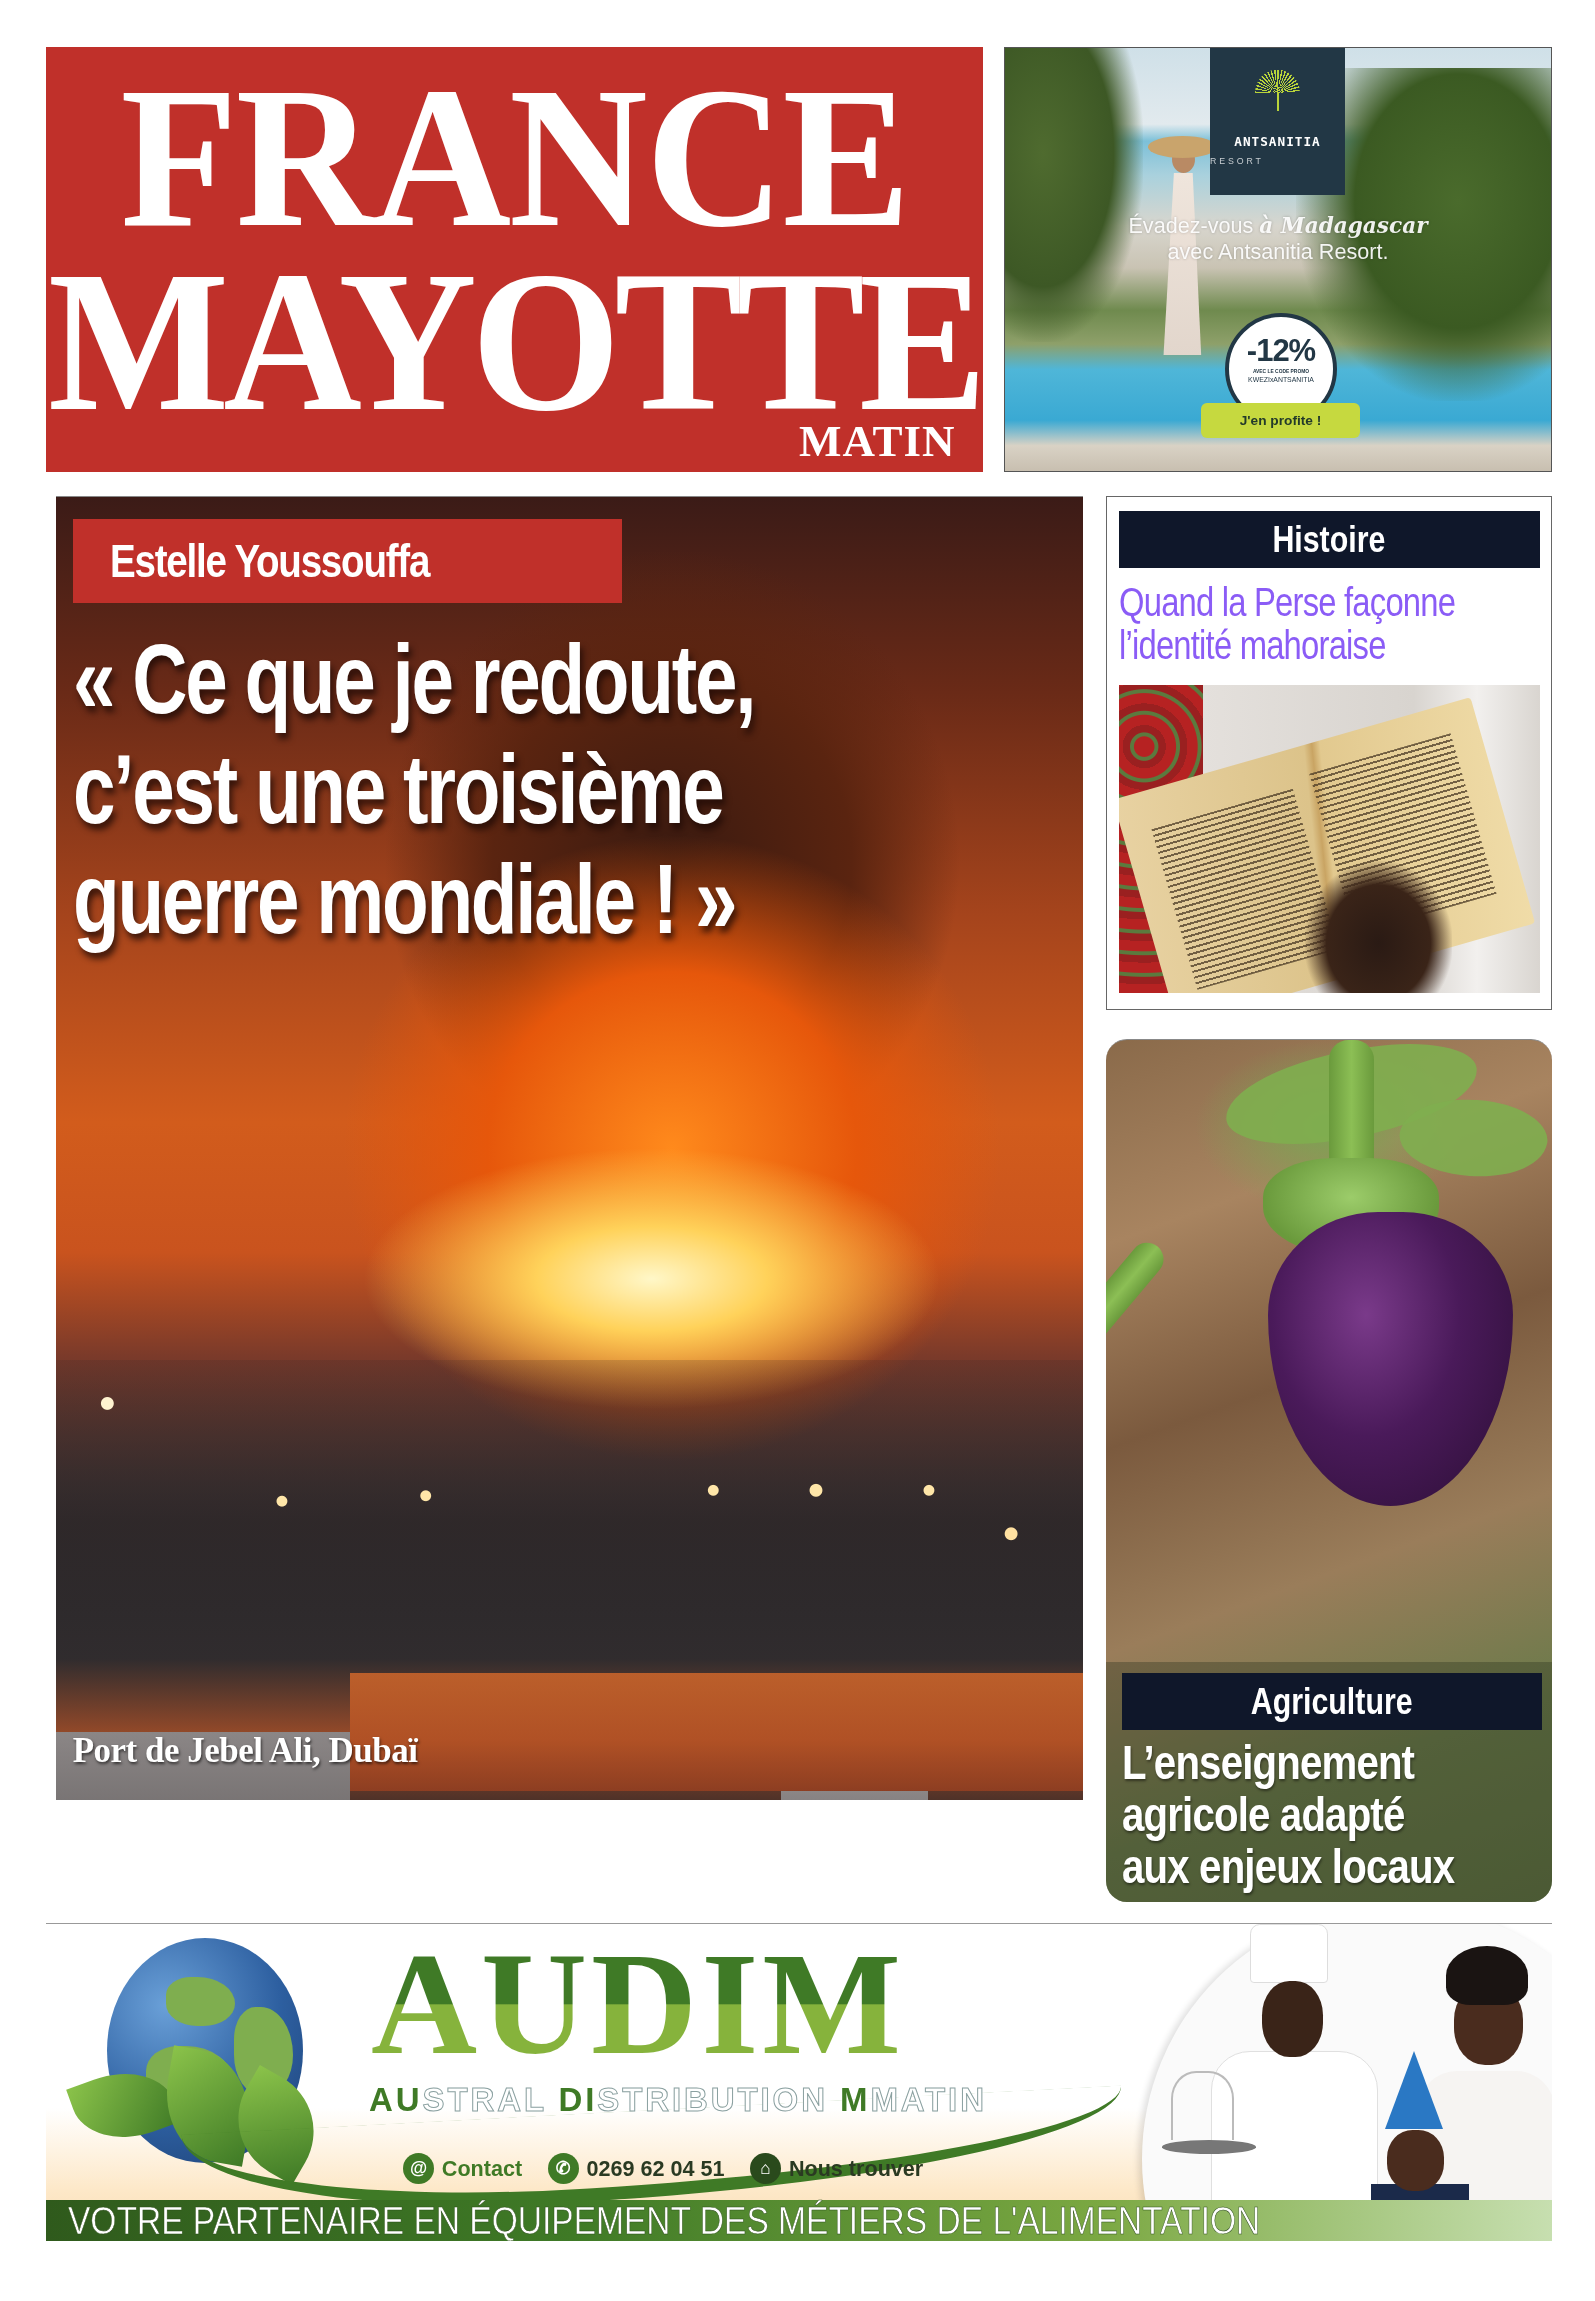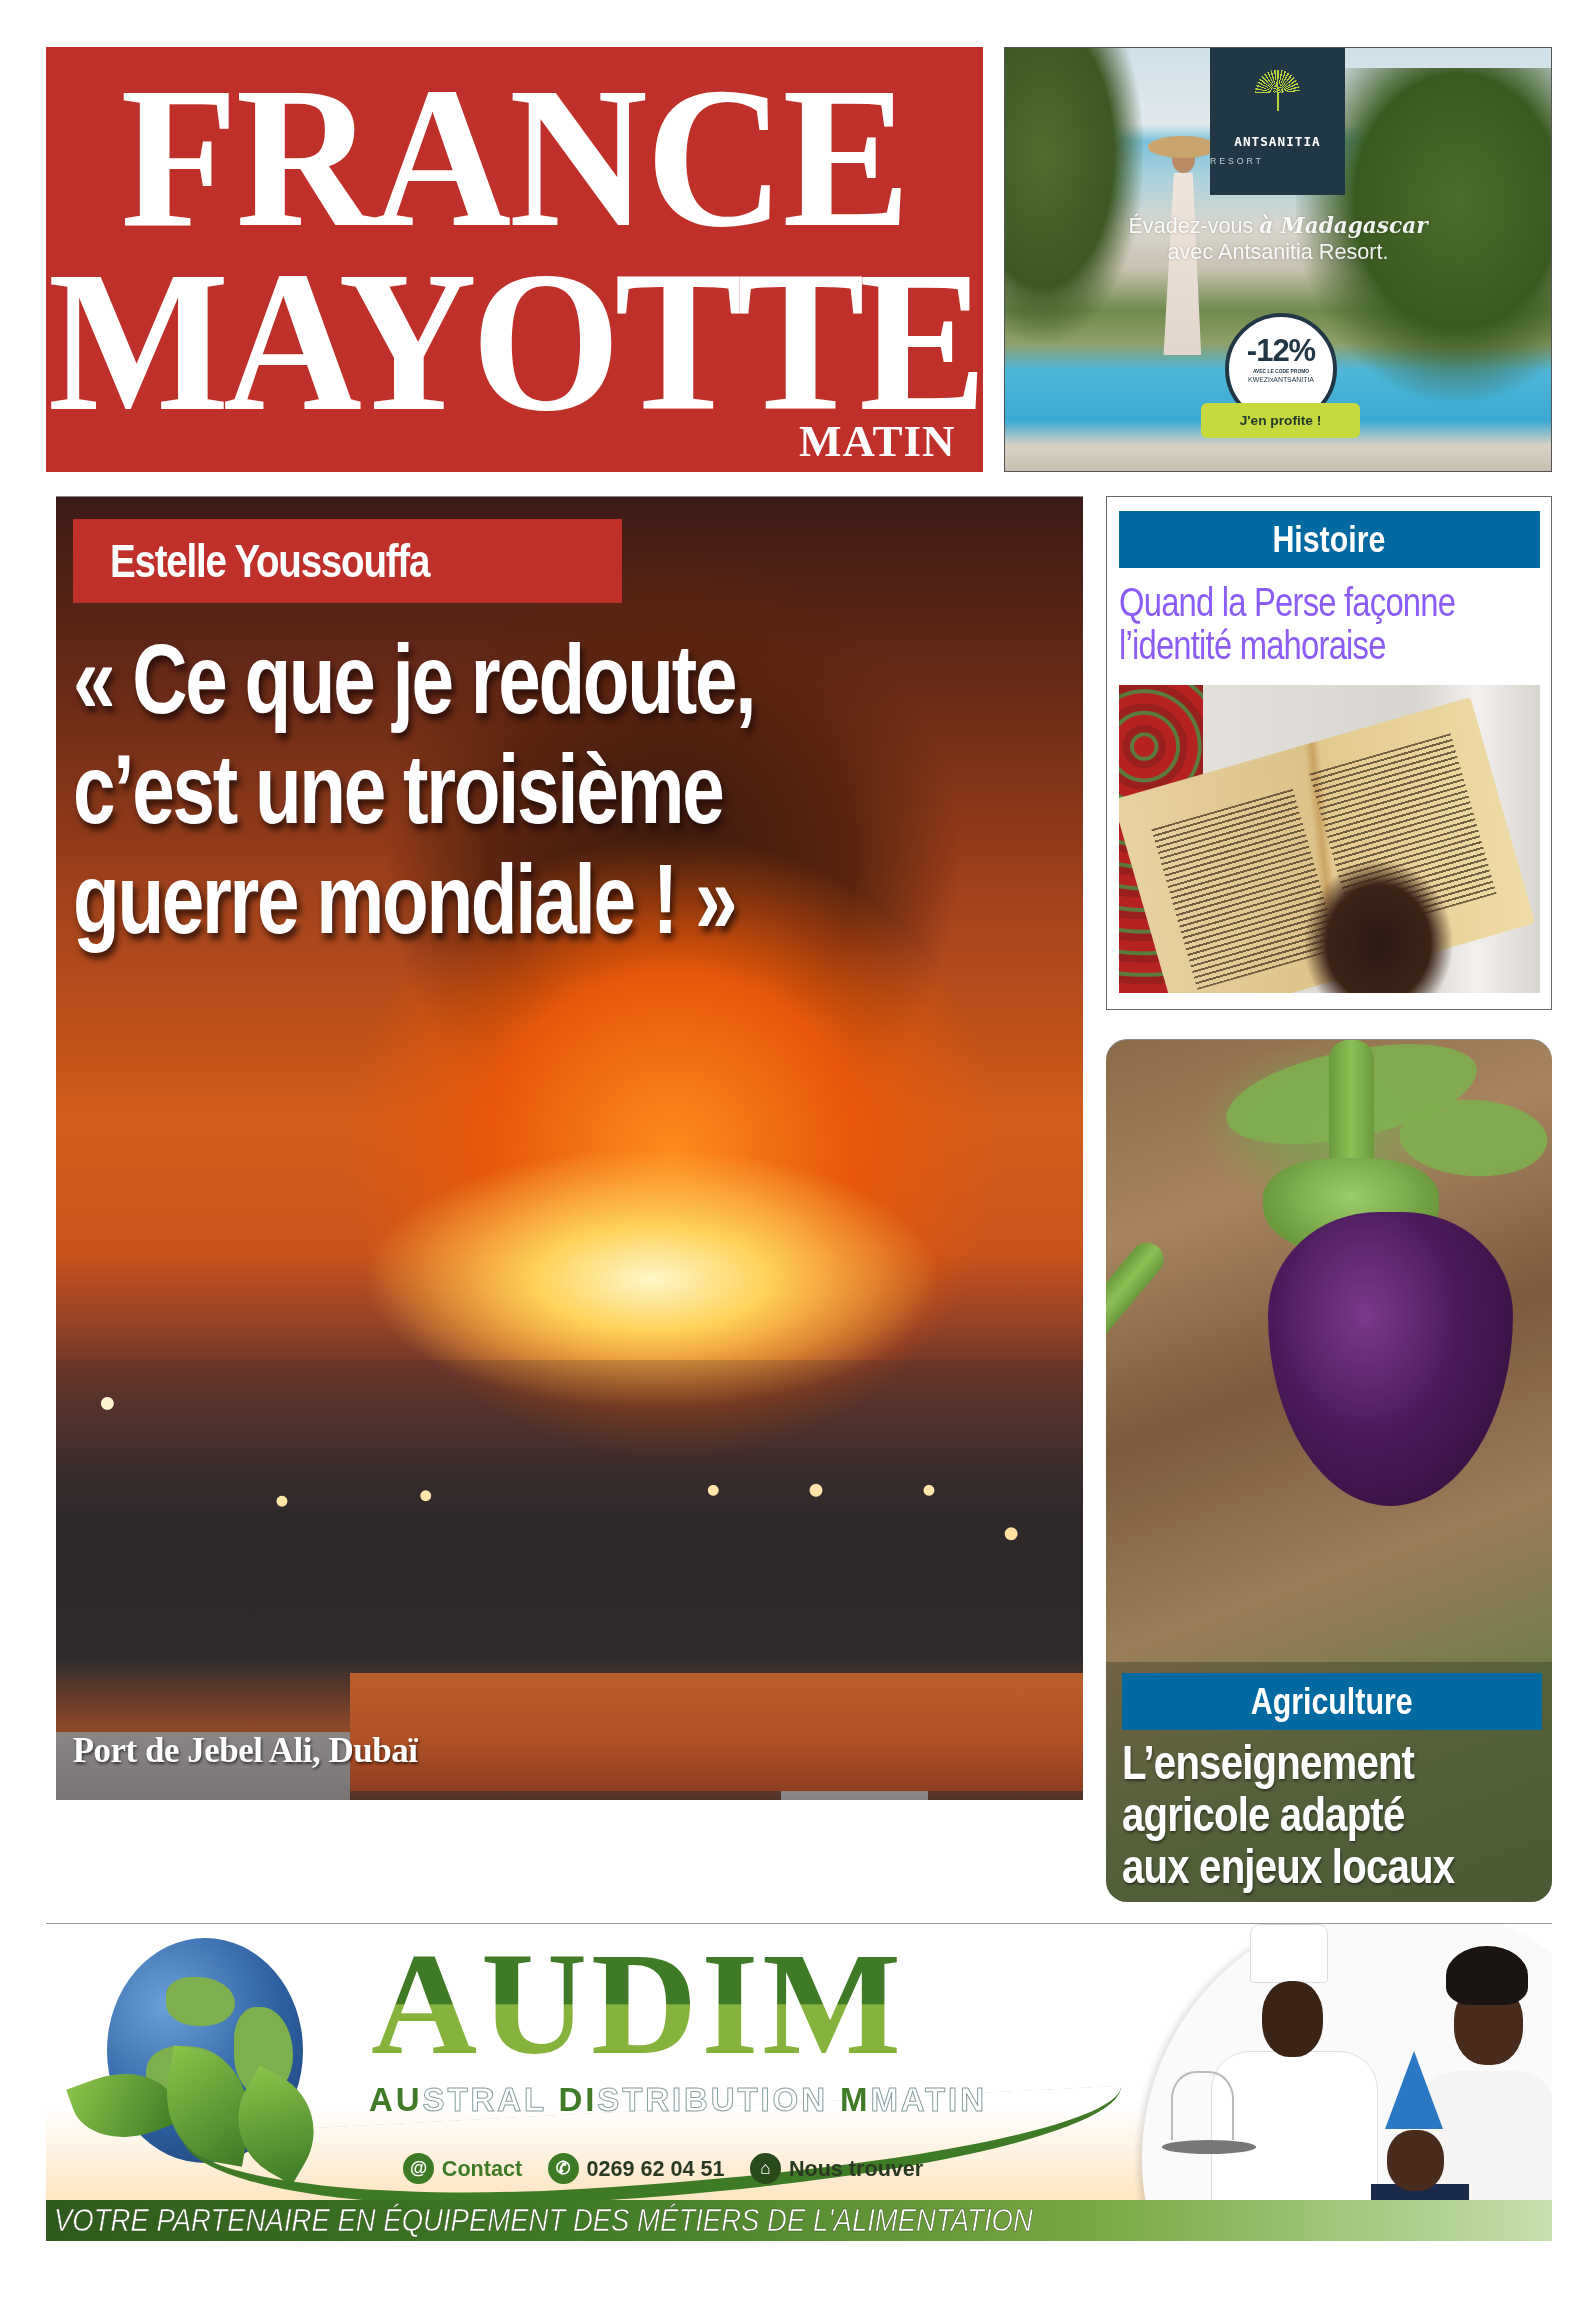--- a/index.html
+++ b/index.html
@@ -121,21 +121,21 @@
     color: #fff; font-family: "Liberation Serif", serif; font-weight: bold; font-size: 35px;
     text-shadow: 1px 2px 2.9px rgba(0,0,0,0.6); letter-spacing: -0.5px;
   }
 
   
   .side-histoire {
     position: absolute; left: 1106px; top: 496px; width: 446px; height: 514px;
     border: 1px solid #666; background: #fff;
   }
   .section-tag {
-    position: absolute; background: #0369a1; color: #fff; font-weight: bold; text-align: center;
+    position: absolute; background: #0f172a; color: #fff; font-weight: bold; text-align: center;
   }
   .side-histoire .section-tag { left: 11.8px; top: 13.7px; width: 421px; height: 57px; font-size: 37px; line-height: 57px; }
   .section-tag span { display: inline-block; transform: scaleX(0.82); }
   .side-histoire .title {
     position: absolute; left: 11.8px; top: 84px; width: 431px; color: #8b5cf6; font-weight: normal;
     font-size: 41px; line-height: 43px; letter-spacing: -1px;
   }
   .side-histoire .title .ln { display: block; transform: scaleX(0.8); transform-origin: left center; white-space: nowrap; }
   .quran-photo {
     position: absolute; left: 11.8px; top: 188px; width: 421px; height: 308px; overflow: hidden;
@@ -203,21 +203,21 @@
     border-bottom: 13.7px solid #3f7a26; border-radius: 0 0 60% 40% / 0 0 100% 100%;
     transform: rotate(-3deg);
   }
   .audim-contacts { position: absolute; left: 357px; top: 229px; display: flex; align-items: center; gap: 25.5px; font-size: 21.6px; font-weight: bold; }
   .audim-contact { display: flex; align-items: center; gap: 7.8px; color: #3f7a26; }
   .audim-contact.dark { color: #2a3a22; }
   .ic-circle { width: 31px; height: 31px; border-radius: 50%; background: #3f7a26; color: #fff; display: inline-flex; align-items: center; justify-content: center; font-size: 17.6px; line-height: 1; }
   .audim-strip {
     position: absolute; left: 0; top: 276px; width: 100%; height: 41px;
     background: linear-gradient(90deg, #2f5a1c 0%, #3f7a26 35%, #7ba842 70%, #c7dfb0 100%);
-    color: #fff; font-size: 32px; line-height: 41px; padding-left: 8px; letter-spacing: 0px; white-space: nowrap; font-style: italic;
+    color: #fff; font-size: 39px; line-height: 41px; padding-left: 22px; letter-spacing: 0px; white-space: nowrap;
     -webkit-text-stroke: 0.5px #2a4a18;
   }
   .audim-strip span { display: inline-block; transform: scaleX(0.86); transform-origin: left center; }
   .audim-photo {
     position: absolute; left: 1096px; top: 0; width: 410px; height: 276px;
   }
   .photo-circle { position: absolute; left: 0; top: -19.6px; width: 510px; height: 510px; border-radius: 50%; background: #fafafa; box-shadow: -3.9px 0 5.9px rgba(0,0,0,0.12); }
   .person { position: absolute; }
   .chef-hat { position: absolute; left: 108px; top: 0; width: 78px; height: 59px; background: #fff; border: 1px solid #ddd; border-radius: 9.8px 9.8px 3.9px 3.9px; }
   .chef-face { position: absolute; left: 120px; top: 57px; width: 61px; height: 76px; border-radius: 45%; background: #3a2418; }

